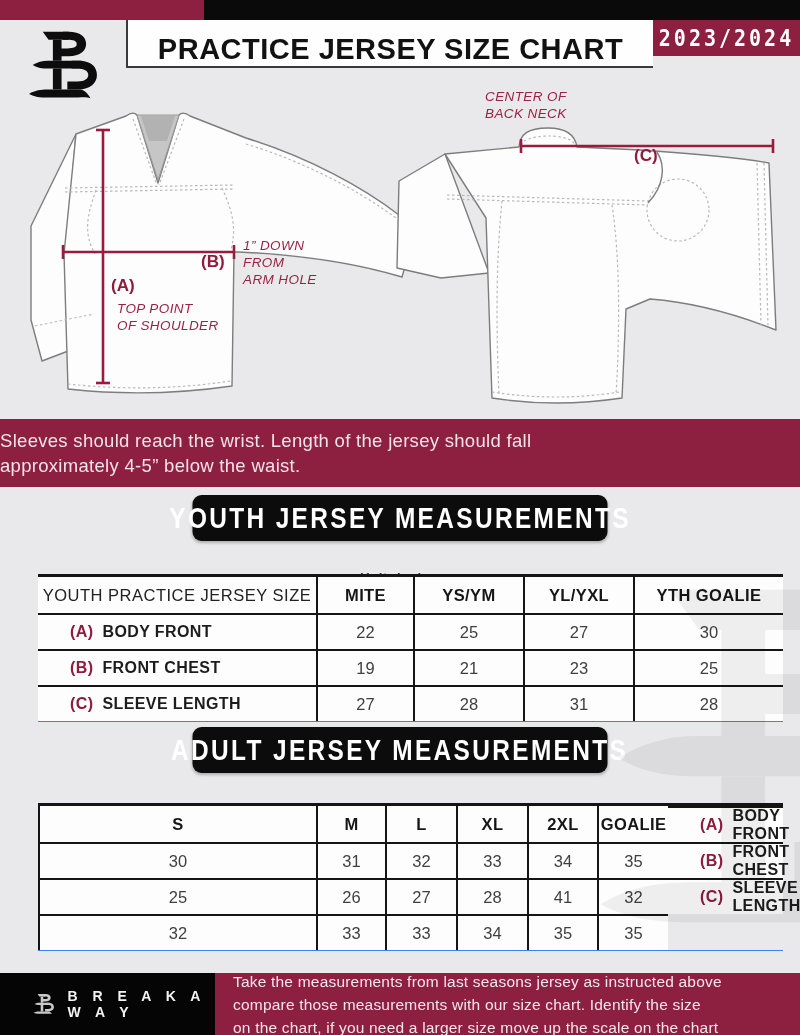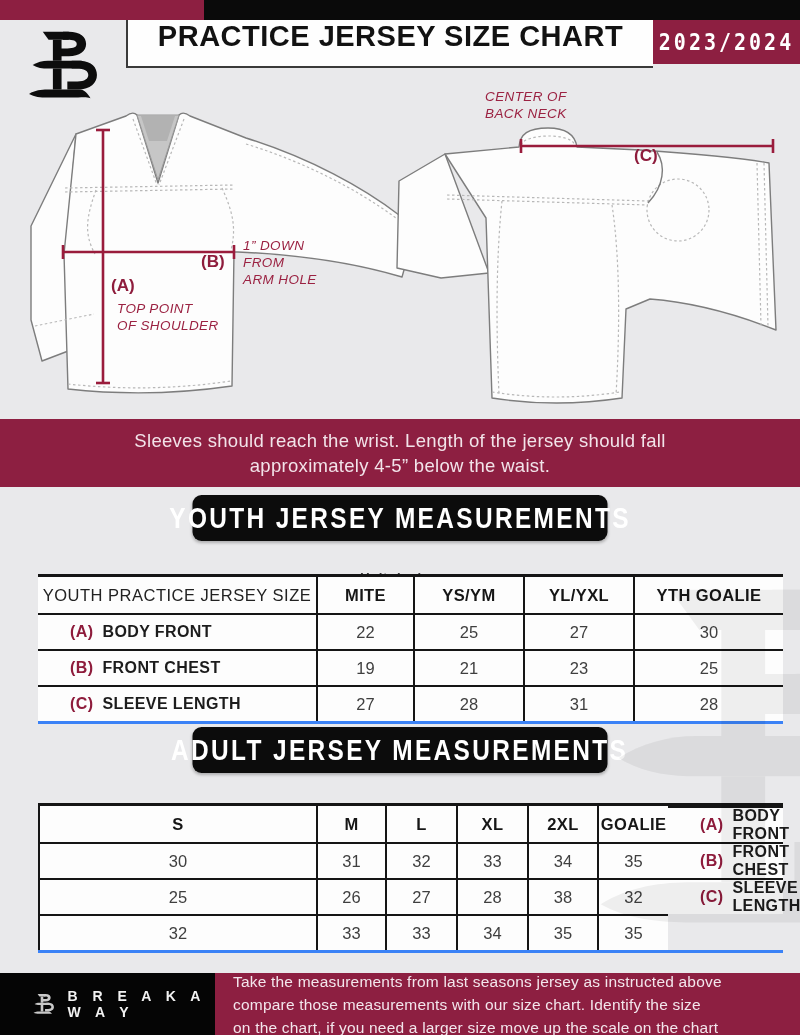--- a/index.html
+++ b/index.html
@@ -5,48 +5,48 @@
   html,body{margin:0;padding:0;background:#cfcfcf;}
   *{box-sizing:border-box;}
   .page{position:relative;width:800px;height:1035px;margin:0 auto;background:#E9E9EB;
         font-family:"Liberation Sans",sans-serif;overflow:hidden;}
 
   
   .strip{position:absolute;top:0;left:0;width:800px;height:20px;background:#0A0A0A;}
   .strip-maroon{position:absolute;top:0;left:0;width:204px;height:20px;background:#8D1F41;}
   .title-box{position:absolute;top:20px;left:126px;width:527px;height:48px;background:#FEFEFE;
              border-left:2px solid #3a3a3a;border-bottom:2px solid #3a3a3a;
-             display:flex;align-items:flex-start;justify-content:center;}
+             display:flex;align-items:flex-end;justify-content:center;}
   .title-box h1{margin:0;font-size:29px;font-weight:800;color:#121212;letter-spacing:.5px;white-space:nowrap;}
-  .year-box{position:absolute;top:20px;left:653px;width:147px;height:44px;background:#8D1F41;
+  .year-box{position:absolute;top:20px;left:653px;width:147px;height:36px;background:#8D1F41;
             display:flex;align-items:center;justify-content:center;}
   .year-box span{color:#fff;font-family:"DejaVu Sans Mono",monospace;font-weight:700;
                  font-size:20px;letter-spacing:3px;transform:scaleY(1.15);}
   .logo-main{position:absolute;top:24px;left:24px;width:78px;height:82px;fill:#0d0d0d;}
 
   
   .diagram{position:absolute;top:68px;left:0;width:800px;height:351px;}
   .anno{position:absolute;color:#9B2242;font-style:italic;font-size:13.5px;line-height:17px;letter-spacing:.4px;}
   .anno-bold{position:absolute;color:#8E1C3C;font-weight:800;font-size:17px;font-style:normal;}
 
   
   .banner{position:absolute;top:419px;left:0;width:800px;height:68px;background:#8D1F41;
-          display:flex;flex-direction:column;align-items:center;justify-content:center;gap:3px;}
+          display:flex;flex-direction:column;align-items:flex-start;justify-content:center;gap:3px;}
   .banner div{color:#F2E3E9;font-size:18.5px;font-weight:300;letter-spacing:.3px;}
 
   
   .pill{position:absolute;left:50%;transform:translateX(-50%);width:415px;height:46px;background:#0C0C0C;
         border-radius:9px;display:flex;align-items:center;justify-content:center;box-shadow:0 2px 3px rgba(0,0,0,.25);}
   .pill span{color:#fff;font-weight:700;font-size:26px;letter-spacing:2.5px;transform:scaleY(1.1) scaleX(.94);white-space:nowrap;}
   .unit{position:absolute;left:0;width:800px;text-align:center;color:#3A3A3A;font-style:italic;
         font-weight:700;font-size:13px;letter-spacing:.6px;margin-top:26px;}
 
   
   .mtable{position:absolute;left:38px;width:745px;display:grid;z-index:2;
-          border-top:3px solid #151515;border-bottom:3px solid #3b82f6;}
+          border-top:3px solid #151515;border-bottom:1px solid #3b82f6;}
   .cell{height:36px;display:flex;align-items:center;justify-content:center;background:#FDFDFD;
         font-size:16.5px;color:#3F3F3F;}
   .cell.head{font-weight:700;color:#161616;letter-spacing:.4px;}
   .cell.head-first{font-weight:400;color:#222;font-size:16.5px;letter-spacing:.5px;}
   .cell.label{justify-content:flex-start;padding-left:32px;color:#1c1c1c;font-weight:600;letter-spacing:.4px;font-size:16px;}
   .cell .pfx{color:#8E1C3C;font-weight:800;margin-right:9px;}
   .vline{border-left:2px solid #151515;}
   .bt{border-top:2px solid #151515;}
 
   
@@ -229,21 +229,21 @@
       <div class="cell vline bt">34</div>
       <div class="cell vline bt">35</div>
       <div class="cell label bt">
         <span class="pfx">(B)</span>
         <span>FRONT CHEST</span>
       </div>
       <div class="cell vline bt">25</div>
       <div class="cell vline bt">26</div>
       <div class="cell vline bt">27</div>
       <div class="cell vline bt">28</div>
-      <div class="cell vline bt">38</div>
+      <div class="cell vline bt">41</div>
       <div class="cell vline bt">32</div>
       <div class="cell label bt">
         <span class="pfx">(C)</span>
         <span>SLEEVE LENGTH</span>
       </div>
       <div class="cell vline bt">32</div>
       <div class="cell vline bt">33</div>
       <div class="cell vline bt">33</div>
       <div class="cell vline bt">34</div>
       <div class="cell vline bt">35</div>

